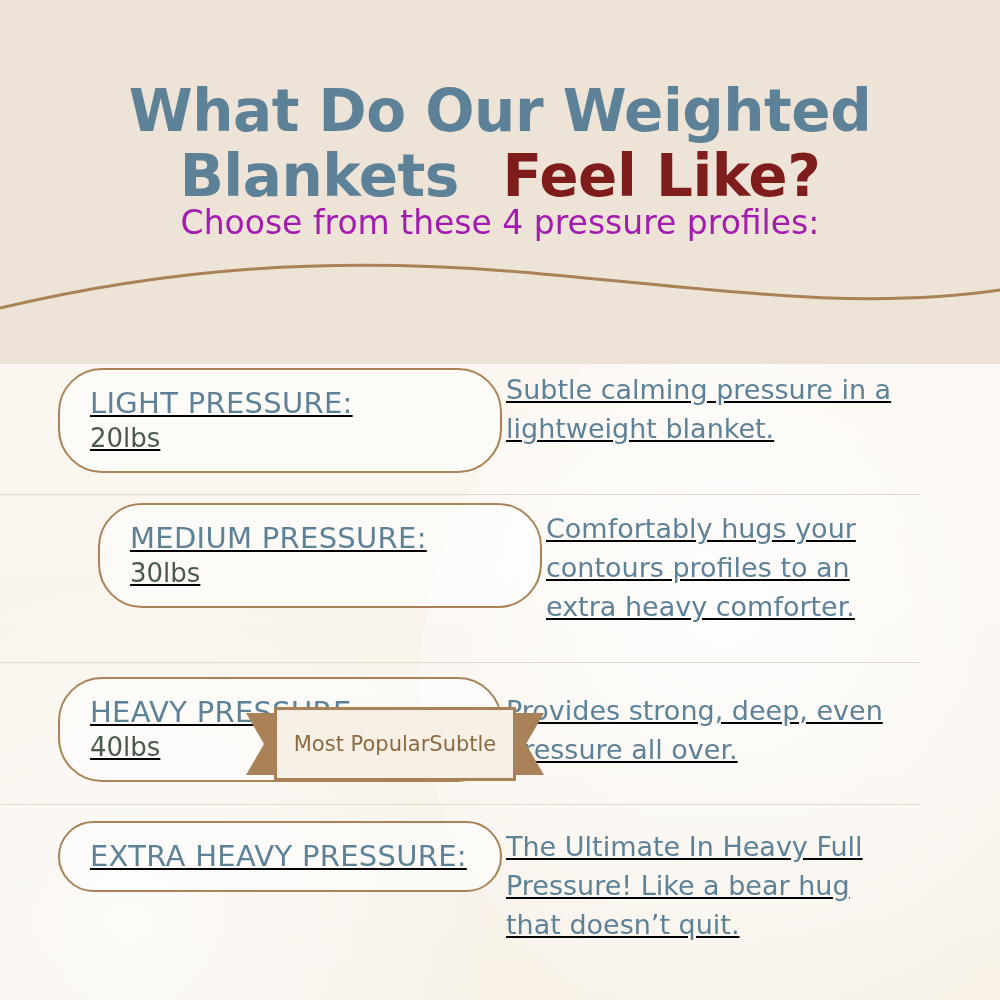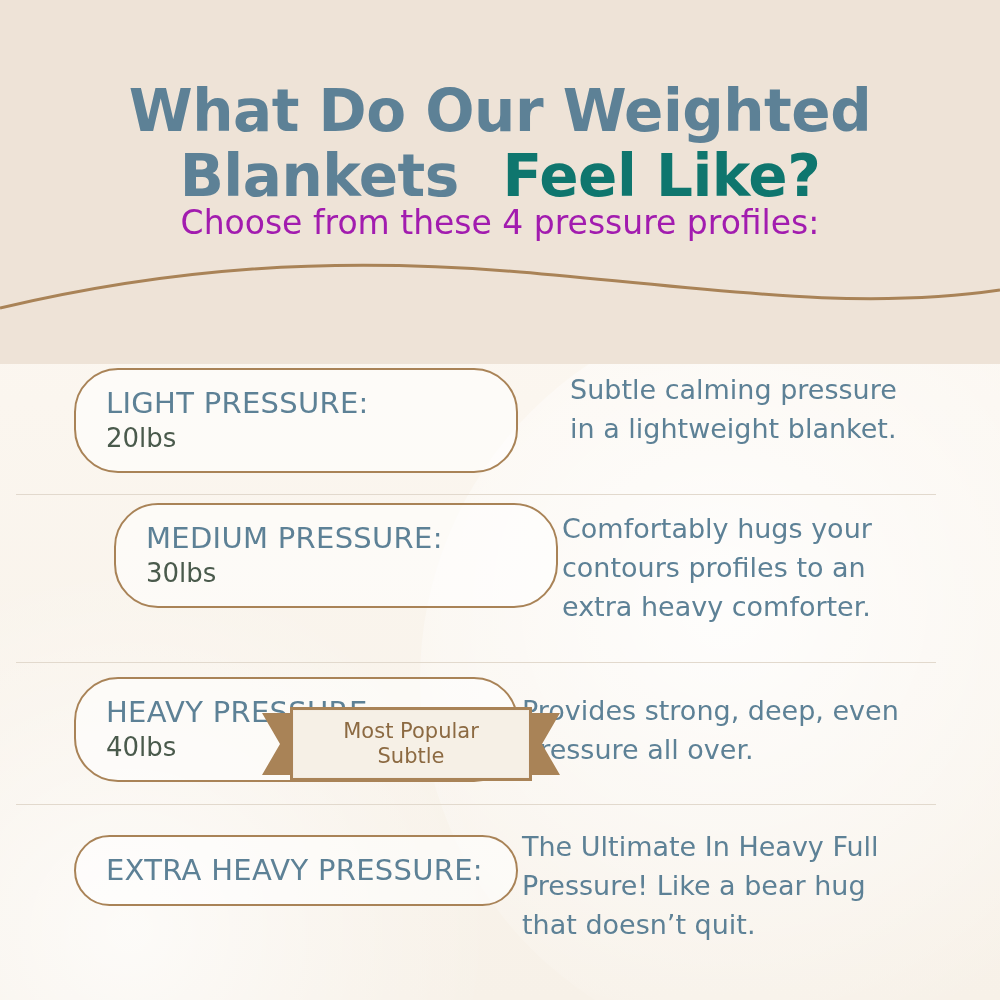--- a/index.html
+++ b/index.html
@@ -64,39 +64,40 @@
     top: 40px;
     width: 1000px;
     text-align: center;
     font-size: 58px;
     line-height: 1.12;
     font-weight: bold;
     letter-spacing: -0.5px;
     color: #5d8196;
   }
   .title .accent {
-    color: #0f766e;
+    color: #7f1d1d;
     margin-left: 24px;
   }
   .subtitle {
     position: absolute;
     left: 0;
     top: 203px;
     width: 1000px;
     text-align: center;
     font-size: 33px;
     color: #a21caf;
   }
 
   
   .rows {
     position: absolute;
-    left: 16px;
+    left: 0;
     top: 352px;
     width: 920px;
+    text-decoration: underline;
   }
   .row {
     position: relative;
     display: flex;
     align-items: flex-start;
     min-height: 142px;
     box-sizing: border-box;
   }
   .row + .row {
     border-top: 1px solid #e2d9cd;
@@ -130,26 +131,26 @@
   }
   .desc {
     flex: 1;
     padding: 20px 18px 0 6px;
     font-size: 27px;
     line-height: 1.45;
     color: #5d8196;
     box-sizing: border-box;
   }
   .row-1 .pill { margin-top: 16px; }
-  .row-1 .desc { padding-top: 18px; margin-left: 48px; }
+  .row-1 .desc { padding-top: 18px; }
   .row-2 .pill { margin-top: 8px; }
   .row-2 .desc { padding-top: 14px; }
   .row-3 .pill { margin-top: 14px; }
   .row-3 .desc { padding-top: 28px; }
-  .row-4 .pill { margin-top: 30px; }
+  .row-4 .pill { margin-top: 16px; }
   .row-4 .desc { padding-top: 22px; }
 
   .row-4 { min-height: 180px; }
   .row-2 { min-height: 168px; padding-left: 40px; }
 
   
   .ribbon {
     position: absolute;
     left: 246px;
     top: 212px;
@@ -182,21 +183,20 @@
     box-sizing: border-box;
     padding: 3px;
   }
   .ribbon .inner {
     width: 100%;
     height: 100%;
     box-sizing: border-box;
     border: 1px solid #f3ece2;
     background: #f6f0e6;
     display: flex;
-    flex-direction: column;
     align-items: center;
     justify-content: center;
     color: #8c6a42;
     font-size: 21px;
     line-height: 1.18;
     text-align: center;
   }
 </style>
 </head>
 <body>

